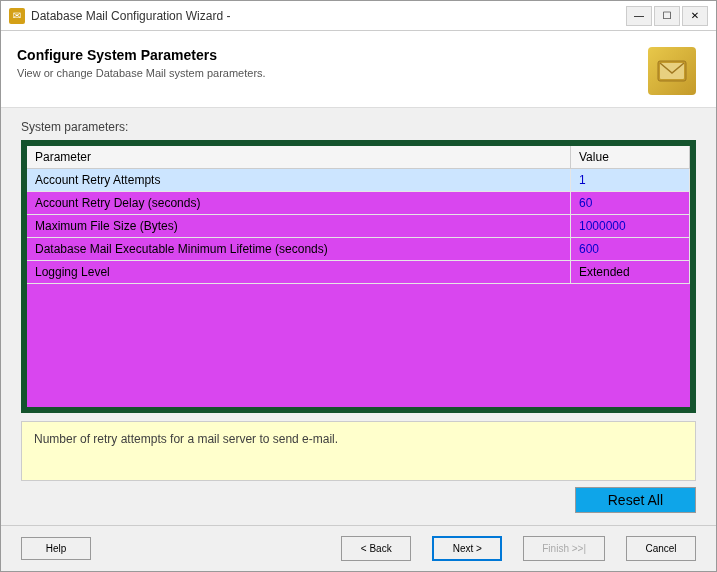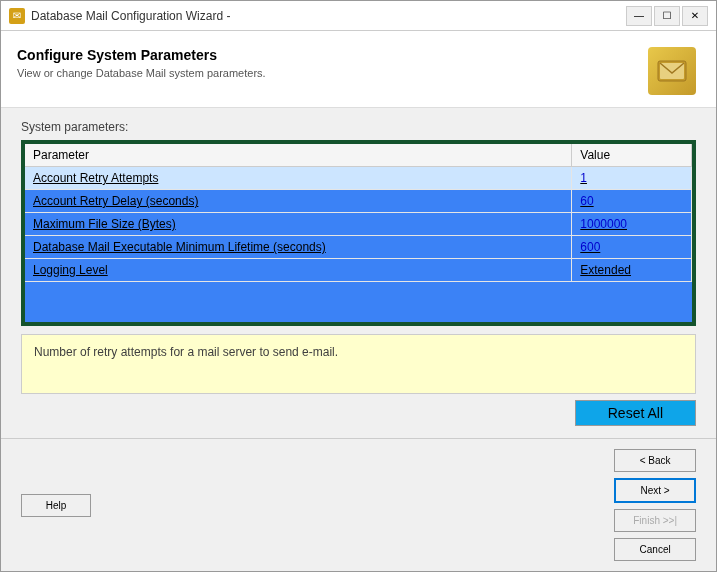--- a/index.html
+++ b/index.html
@@ -106,43 +106,42 @@
       flex-direction: column;
       overflow: hidden;
     }
     .section-label {
       font-size: 12px;
       color: #404040;
       margin-bottom: 6px;
     }
     .table-container {
       flex: 1;
-      border: 4px solid #14532d;
+      border: 6px solid #14532d;
       overflow-y: auto;
-      background: #3b82f6;
+      background: #d946ef;
     }
     table {
       width: 100%;
       border-collapse: collapse;
     }
     thead tr {
       background: #f5f5f5;
       border-bottom: 1px solid #ccc;
     }
     thead th {
       text-align: left;
       padding: 4px 8px;
       font-weight: normal;
       font-size: 12px;
       color: #000;
       border-right: 1px solid #ccc;
     }
     tbody tr {
       border-bottom: 1px solid #e5e5e5;
-      text-decoration: underline;
     }
     tbody tr.selected {
       background: #cce5ff;
     }
     tbody td {
       padding: 4px 8px;
       font-size: 12px;
       color: #000;
       border-right: 1px solid #e5e5e5;
     }
@@ -186,22 +185,21 @@
       border-top: 1px solid #ccc;
       padding: 10px 20px;
       display: flex;
       justify-content: space-between;
       align-items: center;
       flex-shrink: 0;
     }
     .footer-left {}
     .footer-right {
       display: flex;
-      gap: 6px;
-      flex-direction: column;
+      gap: 21px;
     }
     .footer-btn {
       padding: 5px 18px;
       background: #f0f0f0;
       border: 1px solid #999;
       cursor: pointer;
       font-size: 10px;
       min-width: 70px;
       text-align: center;
     }

